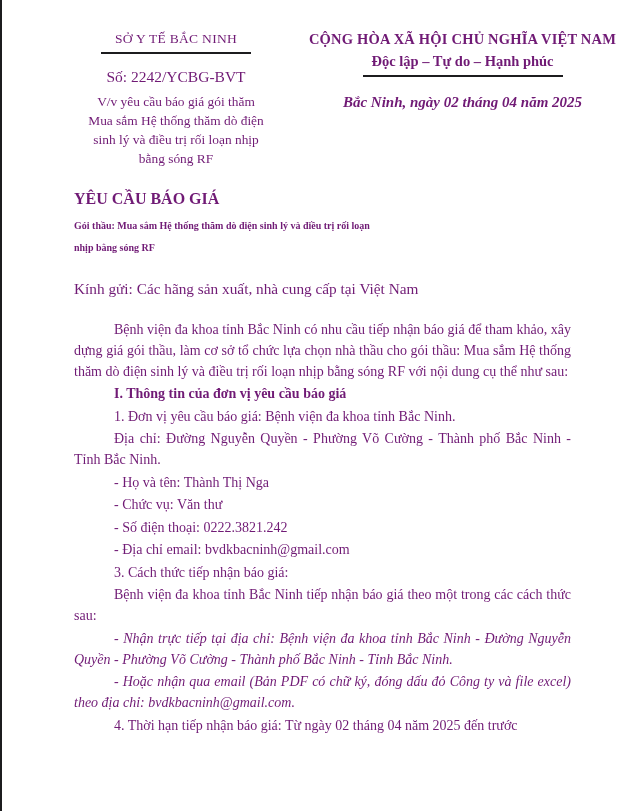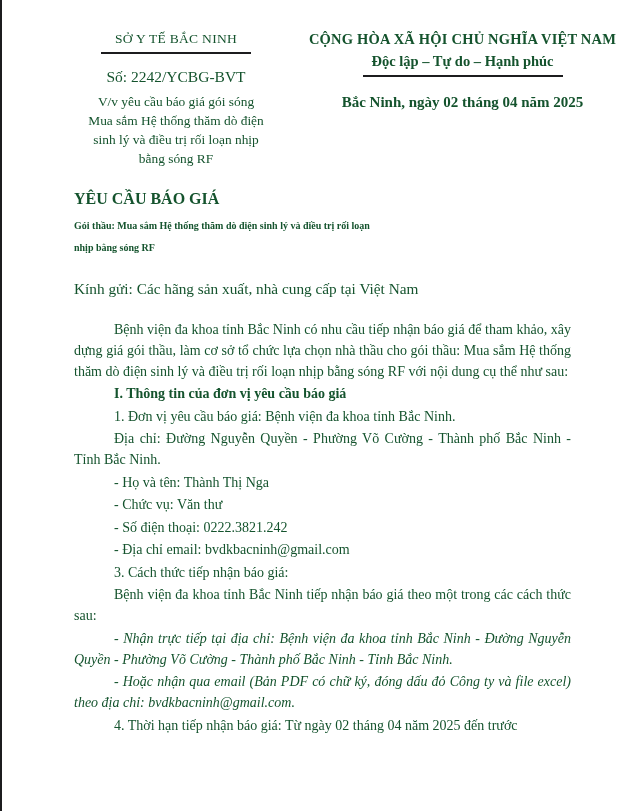--- a/index.html
+++ b/index.html
@@ -5,21 +5,21 @@
   * { margin: 0; padding: 0; box-sizing: border-box; }
   html, body { background: #ffffff; }
   .page {
     position: relative;
     width: 635px;
     height: 811px;
     background: #ffffff;
     border-left: 2px solid #1c1c1e;
     overflow: hidden;
     font-family: "Liberation Serif", "DejaVu Serif", serif;
-    color: #14532d;
+    color: #701a75;
   }
   
   .doc-header {
     display: flex;
     padding: 30px 14px 0 56px;
   }
   .header-left {
     width: 236px;
     text-align: center;
     flex-shrink: 0;
@@ -32,21 +32,21 @@
   .dept { font-size: 13.5px; line-height: 18px; letter-spacing: 0.3px; }
   .org  { font-size: 14px; font-weight: bold; line-height: 19px; margin-top: 2px; letter-spacing: 0.2px; }
   .rule { height: 1.6px; background: #1c1c1e; margin: 4px auto 0; }
   .rule-left  { width: 150px; }
   .rule-right { width: 200px; }
   .ref { font-size: 15.5px; line-height: 20px; margin-top: 13px; }
   .subject-line { font-size: 13.4px; line-height: 19px; }
   .subject-block { margin-top: 5px; }
   .national { font-size: 14.5px; font-weight: bold; line-height: 19px; letter-spacing: 0.2px; }
   .motto    { font-size: 14.5px; font-weight: bold; line-height: 19px; margin-top: 3px; }
-  .date     { font-size: 15px; font-weight: bold; line-height: 20px; margin-top: 15px; }
+  .date     { font-size: 15px; font-weight: bold; font-style: italic; line-height: 20px; margin-top: 15px; }
   
   .title-block {
     padding: 0 64px 0 72px;
     margin-top: 20px;
   }
   .doc-title   { font-size: 16px; font-weight: bold; line-height: 22px; }
   .package-line{ font-size: 10px; font-weight: bold; line-height: 22px; }
   .package-block { margin-top: 5px; }
   .salutation  { font-size: 15.3px; line-height: 21px; margin-top: 19px; }
   
@@ -68,21 +68,21 @@
 <body>
 
 <div class="page">
 
   <div class="doc-header">
     <div class="header-left">
       <div class="dept">SỞ Y TẾ BẮC NINH</div>
       <div class="rule rule-left"></div>
       <div class="ref">Số: 2242/YCBG-BVT</div>
       <div class="subject-block">
-        <div class="subject-line">V/v yêu cầu báo giá gói sóng</div>
+        <div class="subject-line">V/v yêu cầu báo giá gói thăm</div>
         <div class="subject-line">Mua sắm Hệ thống thăm dò điện</div>
         <div class="subject-line">sinh lý và điều trị rối loạn nhịp</div>
         <div class="subject-line">bằng sóng RF</div>
       </div>
     </div>
     <div class="header-right">
       <div class="national">CỘNG HÒA XÃ HỘI CHỦ NGHĨA VIỆT NAM</div>
       <div class="motto">Độc lập – Tự do – Hạnh phúc</div>
       <div class="rule rule-right"></div>
       <div class="date">Bắc Ninh, ngày 02 tháng 04 năm 2025</div>

